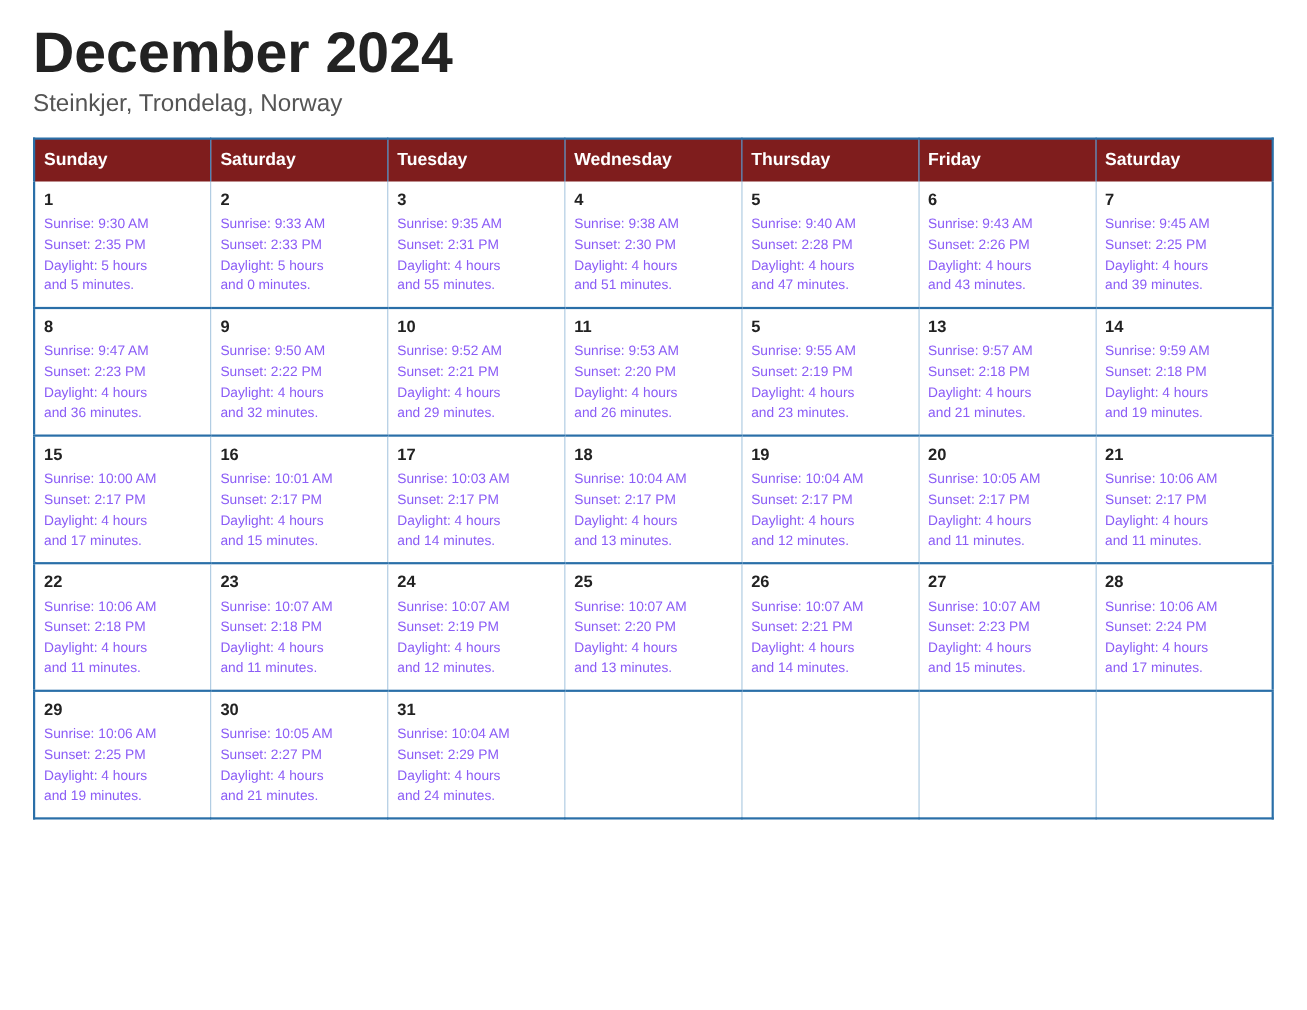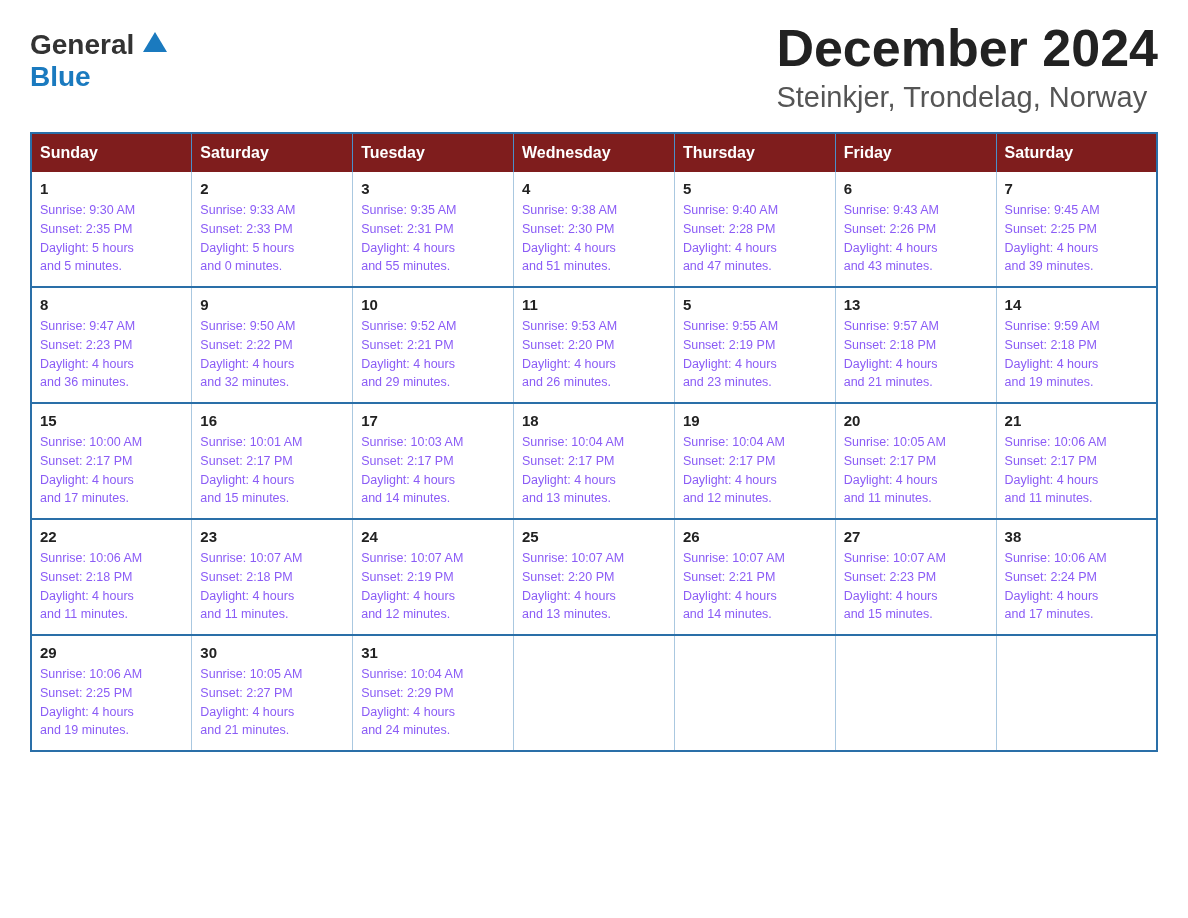--- a/index.html
+++ b/index.html
@@ -48,21 +48,21 @@
     }
     .title-area {
     }
     .month-title {
       font-size: 52px;
       font-weight: bold;
       color: #222;
       line-height: 1.1;
     }
     .subtitle {
-      font-size: 29px;
+      font-size: 22px;
       color: #555;
       margin-top: 4px;
     }
     table {
       width: 100%;
       border-collapse: collapse;
       border: 2px solid #2a6fa8;
     }
     thead tr th {
       background-color: #7f1d1d;
@@ -104,29 +104,20 @@
       line-height: 1.5;
     }
     .empty-cell {
       background: #fff;
     }
   </style>
 </head>
 <body>
 
 <div class="header-area">
-  <div class="logo">
-    <div>
-      <span class="logo-general">General</span>
-      <span class="logo-triangle"></span>
-    </div>
-    <div class="logo-blue">
-      <span>Blue</span>
-    </div>
-  </div>
   <div class="title-area">
     <div class="month-title">December 2024</div>
     <div class="subtitle">Steinkjer, Trondelag, Norway</div>
   </div>
 </div>
 
 <table>
   <thead>
     <tr>
       <th><span>Sunday</span></th>
@@ -302,21 +293,21 @@
           Sunrise: 10:07 AM<br>Sunset: 2:21 PM<br>Daylight: 4 hours<br>and 14 minutes.
         </div>
       </td>
         <td>
         <span class="day-number">27</span>
         <div class="day-info">
           Sunrise: 10:07 AM<br>Sunset: 2:23 PM<br>Daylight: 4 hours<br>and 15 minutes.
         </div>
       </td>
         <td>
-        <span class="day-number">38</span>
+        <span class="day-number">28</span>
         <div class="day-info">
           Sunrise: 10:06 AM<br>Sunset: 2:24 PM<br>Daylight: 4 hours<br>and 17 minutes.
         </div>
       </td>
       </tr>
       <tr>
         <td>
         <span class="day-number">29</span>
         <div class="day-info">
           Sunrise: 10:06 AM<br>Sunset: 2:25 PM<br>Daylight: 4 hours<br>and 19 minutes.

